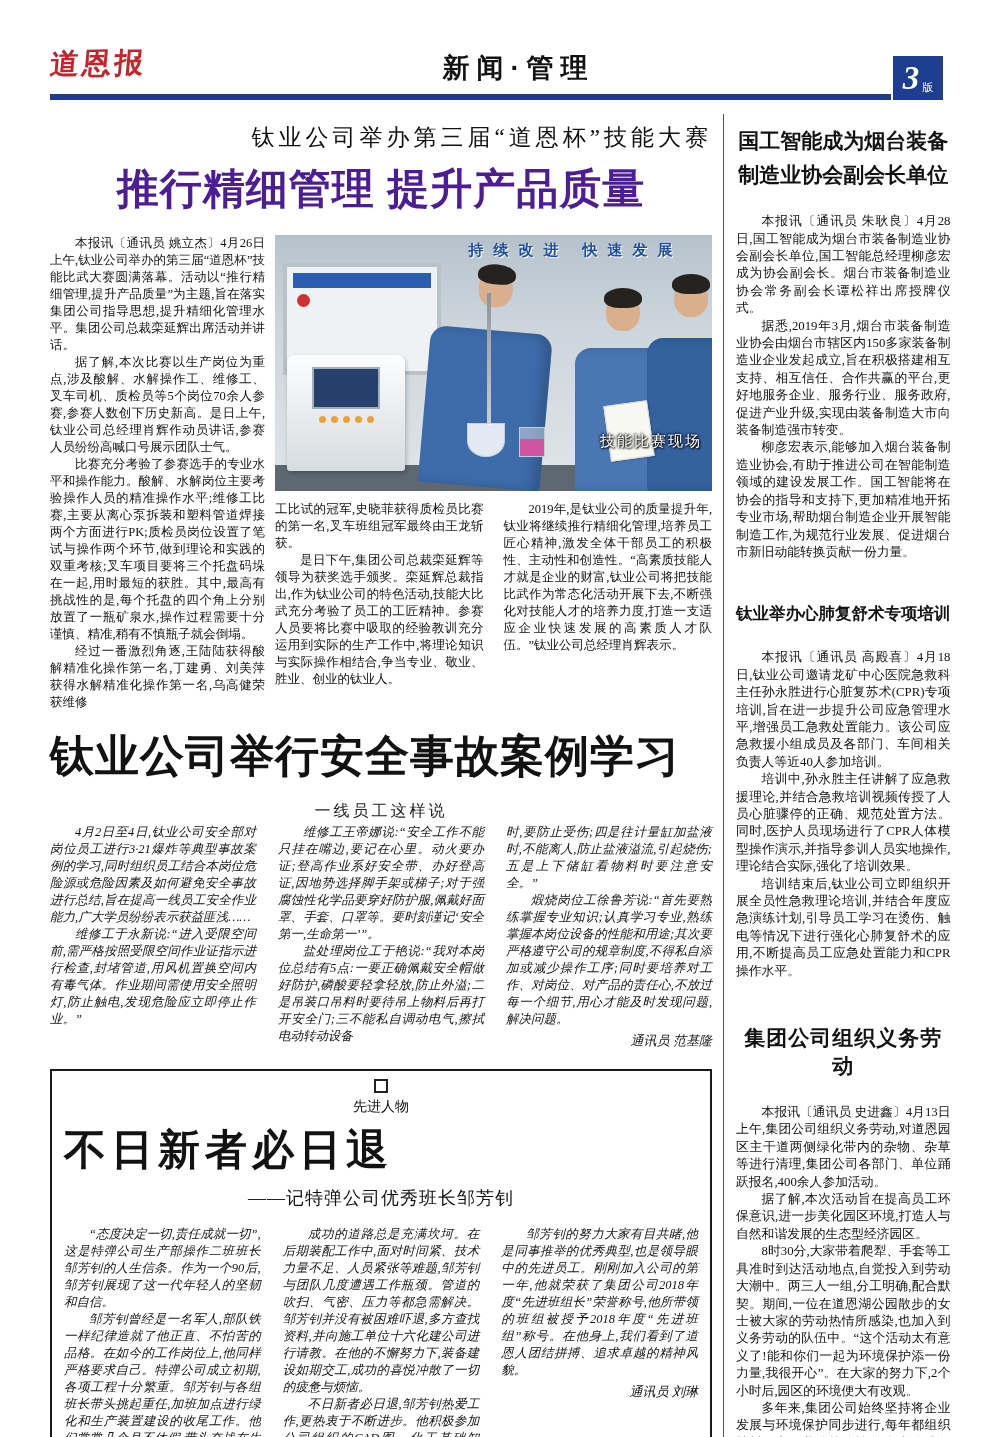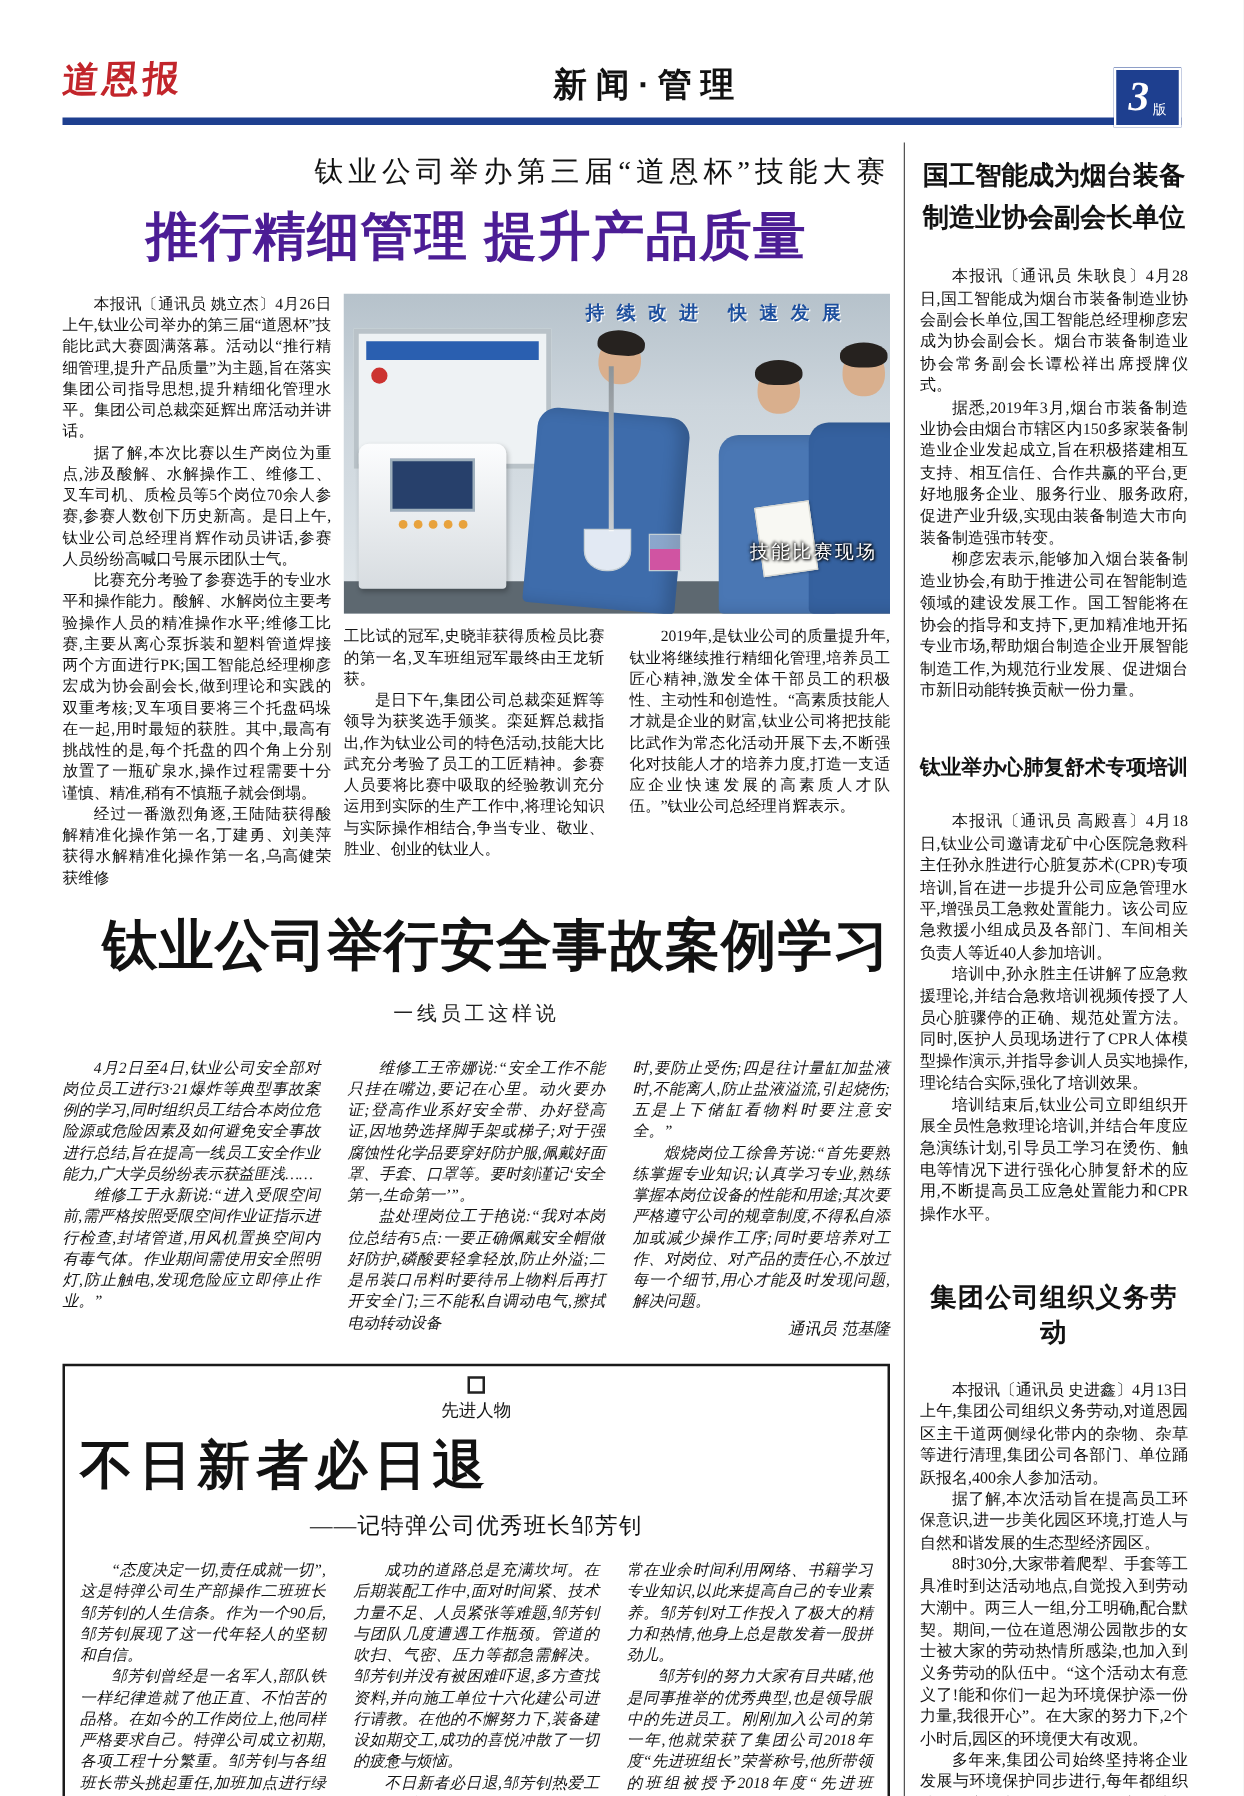--- a/index.html
+++ b/index.html
@@ -65,23 +65,23 @@
   .p-right-a .torso{background:#4a77b4;}
   .p-right-b{left:372px;top:44px;width:88px;height:212px;}
   .p-right-b .torso{background:#35619f;}
   .paper{position:absolute;left:332px;top:168px;width:42px;height:54px;background:#f8f8f3;
         border:1px solid #d9d9d2;transform:rotate(-8deg);box-shadow:1px 1px 2px rgba(0,0,0,.2);}
   .photo-caption{position:absolute;right:10px;bottom:40px;color:#fff;font-size:15px;letter-spacing:2px;
         font-family:"Liberation Sans",sans-serif;
         text-shadow:0 0 3px #000,1px 1px 2px #000,-1px -1px 2px rgba(0,0,0,.6);padding-left:16px;}
   
   .safety-article{margin-top:16px;}
-  .safety-headline{text-align:right;font-size:44px;font-weight:bold;letter-spacing:1px;margin:6px 0 15px;
+  .safety-headline{text-align:left;font-size:44px;font-weight:bold;letter-spacing:1px;margin:6px 0 15px;
         font-family:"Liberation Sans",sans-serif;}
-  .safety-sub{text-align:center;font-size:16px;letter-spacing:3px;margin:12px 0 24px;color:#222;}
+  .safety-sub{text-align:center;font-size:16px;letter-spacing:3px;margin:12px 0 2px;color:#222;}
   .three-cols{display:flex;gap:22px;font-style:italic;}
   .three-cols .col{flex:1;min-width:0;}
   .byline{text-align:right;font-size:13px;line-height:17px;margin-top:4px;
         font-family:"Liberation Sans",sans-serif;}
   
   .feature-box{border:2px solid #1a1a1a;margin-top:20px;padding:8px 12px 14px;}
   .feature-label{display:flex;align-items:center;gap:5px;font-size:14px;
         font-family:"Liberation Sans",sans-serif;flex-direction:column;}
   .feature-label .sq{width:10px;height:10px;border:2px solid #222;display:inline-block;}
   .feature-headline{text-align:left;font-size:42px;font-weight:bold;letter-spacing:5px;margin:6px 0 8px;
@@ -114,21 +114,21 @@
     <div class="left-block">
 
       <article>
         <h3 class="kicker">钛业公司举办第三届“道恩杯”技能大赛</h3>
         <h1 class="headline-red">推行精细管理 提升产品质量</h1>
 
         <div class="main-body">
           <div class="col-1">
             <p>本报讯〔通讯员 姚立杰〕4月26日上午,钛业公司举办的第三届“道恩杯”技能比武大赛圆满落幕。活动以“推行精细管理,提升产品质量”为主题,旨在落实集团公司指导思想,提升精细化管理水平。集团公司总裁栾延辉出席活动并讲话。</p>
             <p>据了解,本次比赛以生产岗位为重点,涉及酸解、水解操作工、维修工、叉车司机、质检员等5个岗位70余人参赛,参赛人数创下历史新高。是日上午,钛业公司总经理肖辉作动员讲话,参赛人员纷纷高喊口号展示团队士气。</p>
-            <p>比赛充分考验了参赛选手的专业水平和操作能力。酸解、水解岗位主要考验操作人员的精准操作水平;维修工比赛,主要从离心泵拆装和塑料管道焊接两个方面进行PK;国工智能总经理柳彦宏成为协会副会长,做到理论和实践的双重考核;叉车项目要将三个托盘码垛在一起,用时最短的获胜。其中,最高有挑战性的是,每个托盘的四个角上分别放置了一瓶矿泉水,操作过程需要十分谨慎、精准,稍有不慎瓶子就会倒塌。</p>
+            <p>比赛充分考验了参赛选手的专业水平和操作能力。酸解、水解岗位主要考验操作人员的精准操作水平;维修工比赛,主要从离心泵拆装和塑料管道焊接两个方面进行PK;质检员岗位设置了笔试与操作两个环节,做到理论和实践的双重考核;叉车项目要将三个托盘码垛在一起,用时最短的获胜。其中,最高有挑战性的是,每个托盘的四个角上分别放置了一瓶矿泉水,操作过程需要十分谨慎、精准,稍有不慎瓶子就会倒塌。</p>
             <p>经过一番激烈角逐,王陆陆获得酸解精准化操作第一名,丁建勇、刘美萍获得水解精准化操作第一名,乌高健荣获维修</p>
           </div>
 
           <div class="right-area">
             <figure class="photo" style="margin:0 0 10px;">
               <div class="photo-slogan">持续改进 快速发展</div>
               <div class="board">
                 <div class="board-bar"></div>
                 <div class="board-seal"></div>
               </div>
@@ -211,21 +211,20 @@
         <div class="three-cols">
           <div class="col">
             <p>“态度决定一切,责任成就一切”,这是特弹公司生产部操作二班班长邹芳钊的人生信条。作为一个90后,邹芳钊展现了这一代年轻人的坚韧和自信。</p>
             <p>邹芳钊曾经是一名军人,部队铁一样纪律造就了他正直、不怕苦的品格。在如今的工作岗位上,他同样严格要求自己。特弹公司成立初期,各项工程十分繁重。邹芳钊与各组班长带头挑起重任,加班加点进行绿化和生产装置建设的收尾工作。他们常常几个月不休假,带头奋战在生产一线,土地平整、灌溉、围田……每一项工作,他们都亲力亲为。</p>
           </div>
           <div class="col">
             <p>成功的道路总是充满坎坷。在后期装配工作中,面对时间紧、技术力量不足、人员紧张等难题,邹芳钊与团队几度遭遇工作瓶颈。管道的吹扫、气密、压力等都急需解决。邹芳钊并没有被困难吓退,多方查找资料,并向施工单位十六化建公司进行请教。在他的不懈努力下,装备建设如期交工,成功的喜悦冲散了一切的疲惫与烦恼。</p>
             <p>不日新者必日退,邹芳钊热爱工作,更热衷于不断进步。他积极参加公司组织的CAD图、化工基础知识、化工操作、安全生产等各项专业培训,同时,经</p>
           </div>
           <div class="col">
-            <p class="no-indent">常在业余时间利用网络、书籍学习专业知识,以此来提高自己的专业素养。邹芳钊对工作投入了极大的精力和热情,他身上总是散发着一股拼劲儿。</p>
             <p>邹芳钊的努力大家有目共睹,他是同事推举的优秀典型,也是领导眼中的先进员工。刚刚加入公司的第一年,他就荣获了集团公司2018年度“先进班组长”荣誉称号,他所带领的班组被授予2018年度“先进班组”称号。在他身上,我们看到了道恩人团结拼搏、追求卓越的精神风貌。</p>
             <div class="byline">通讯员 刘琳</div>
           </div>
         </div>
       </article>
 
     </div>
 
     <aside class="sidebar">
 

